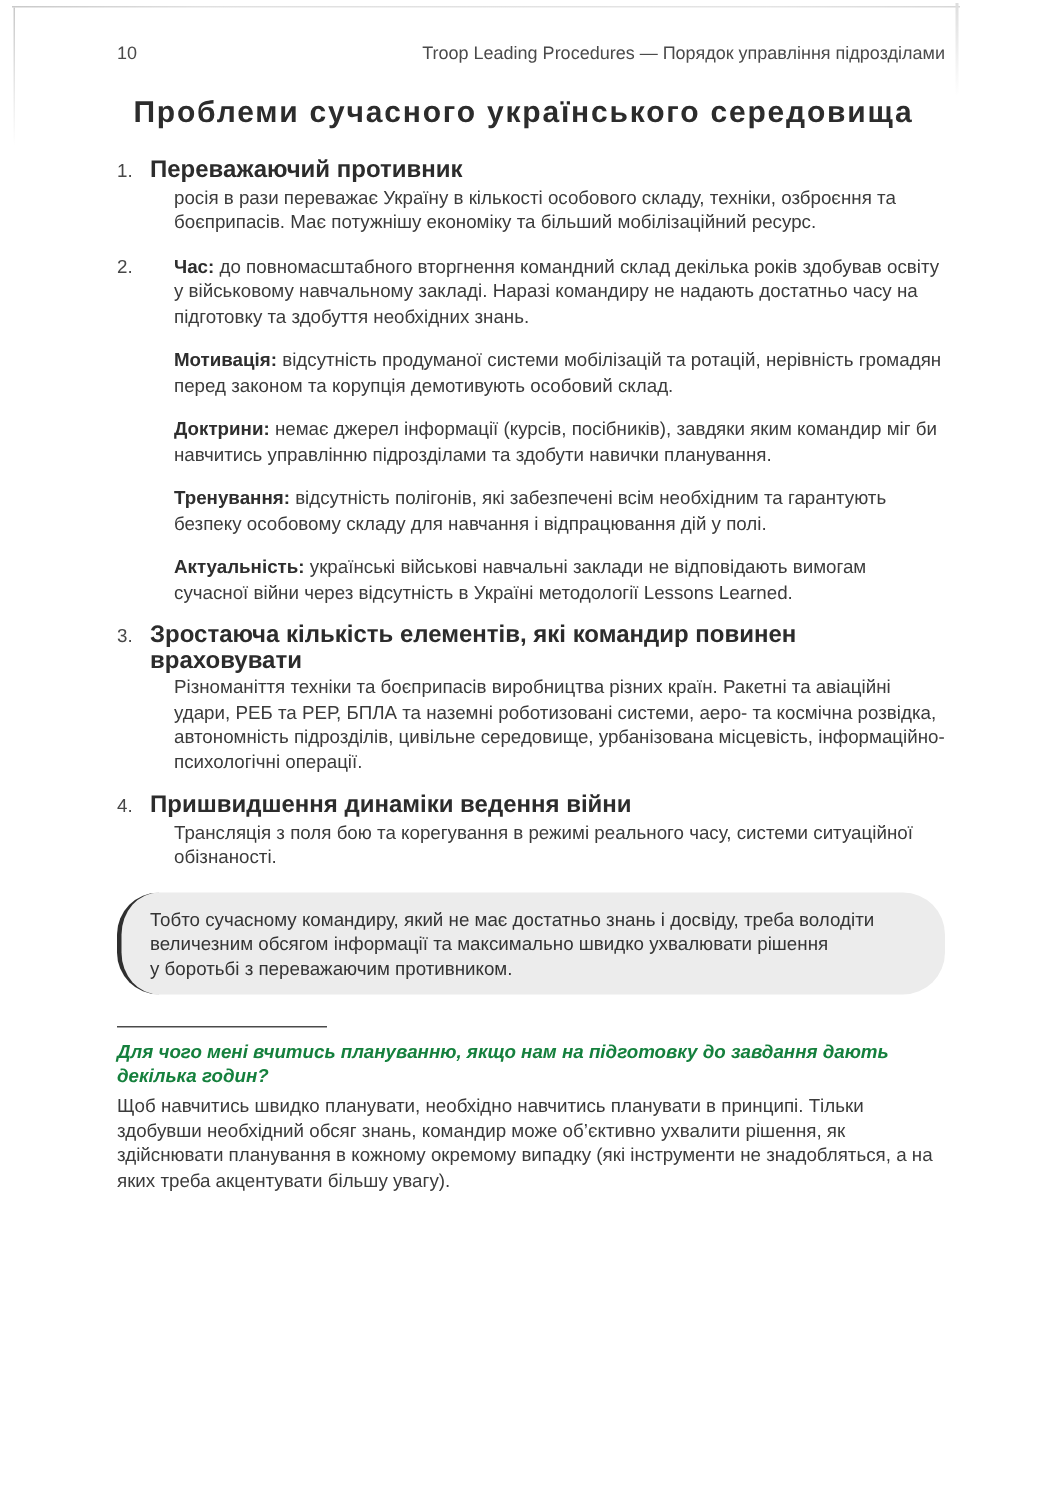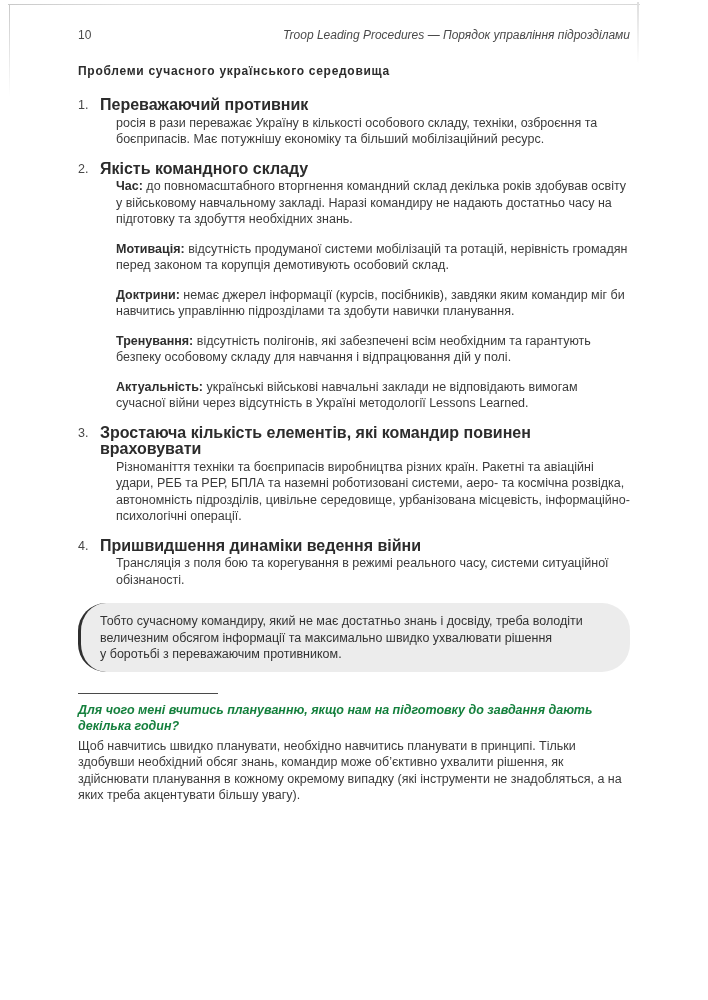--- a/index.html
+++ b/index.html
@@ -17,23 +17,23 @@
   .edge-left  { position:absolute; top:5px; left:9px; width:1px; height:92px;
                 background:linear-gradient(to bottom,#c9c9c9,rgba(255,255,255,0)); }
   .edge-right { position:absolute; top:2px; right:5px; width:2px; height:62px;
                 background:linear-gradient(to bottom,#dedede,rgba(255,255,255,0)); }
 
   .content { position:absolute; left:78px; top:28px; width:552px; }
 
   .header-row { display:flex; justify-content:space-between; align-items:baseline;
                 font-size:12px; color:#4a4a4a; }
   .pagenum { font-style:normal; }
-  .running { font-style:italic; }
+  .running { }
 
-  .title { margin:22px 0 19px 0; font-size:12px; font-weight:bold;
+  .title { margin:22px 0 19px 11px; font-size:20px; font-weight:bold;
            letter-spacing:0.06em; color:#2c2c2c; }
 
   .item { display:grid; grid-template-columns:22px 1fr; }
   .num  { font-size:12.5px; color:#474747; line-height:16.5px; }
   .ih   { font-size:16px; font-weight:bold; color:#2c2c2c; line-height:16.5px;
           margin:0 0 1px 0; }
   .para { margin:0 0 13px 16px; font-size:12.5px; line-height:16.5px; color:#3b3b3b; }
   .lead { font-weight:bold; color:#2e2e2e; }
 
   .callout { margin-top:2px; background:#ececec; border-left:3px solid #2f2f2f;
@@ -69,21 +69,20 @@
         <div class="num">1.</div>
         <div class="ibody">
           <div class="ih">Переважаючий противник</div>
           <p class="para"><b class="lead"></b> <span>росія в рази переважає Україну в кількості особового складу, техніки, озброєння та боєприпасів. Має потужнішу економіку та більший мобілізаційний ресурс.</span></p>
         </div>
       </div>
 
       <div class="item">
         <div class="num">2.</div>
         <div class="ibody">
-          <div class="ih">Якість командного складу</div>
           <p class="para"><b class="lead">Час:</b> <span>до повномасштабного вторгнення командний склад декілька років здобував освіту у військовому навчальному закладі. Наразі командиру не надають достатньо часу на підготовку та здобуття необхідних знань.</span></p>
           <p class="para"><b class="lead">Мотивація:</b> <span>відсутність продуманої системи мобілізацій та ротацій, нерівність громадян перед законом та корупція демотивують особовий склад.</span></p>
           <p class="para"><b class="lead">Доктрини:</b> <span>немає джерел інформації (курсів, посібників), завдяки яким командир міг би навчитись управлінню підрозділами та здобути навички планування.</span></p>
           <p class="para"><b class="lead">Тренування:</b> <span>відсутність полігонів, які забезпечені всім необхідним та гарантують безпеку особовому складу для навчання і відпрацювання дій у полі.</span></p>
           <p class="para"><b class="lead">Актуальність:</b> <span>українські військові навчальні заклади не відповідають вимогам сучасної війни через відсутність в Україні методології Lessons Learned.</span></p>
         </div>
       </div>
 
       <div class="item">
         <div class="num">3.</div>

